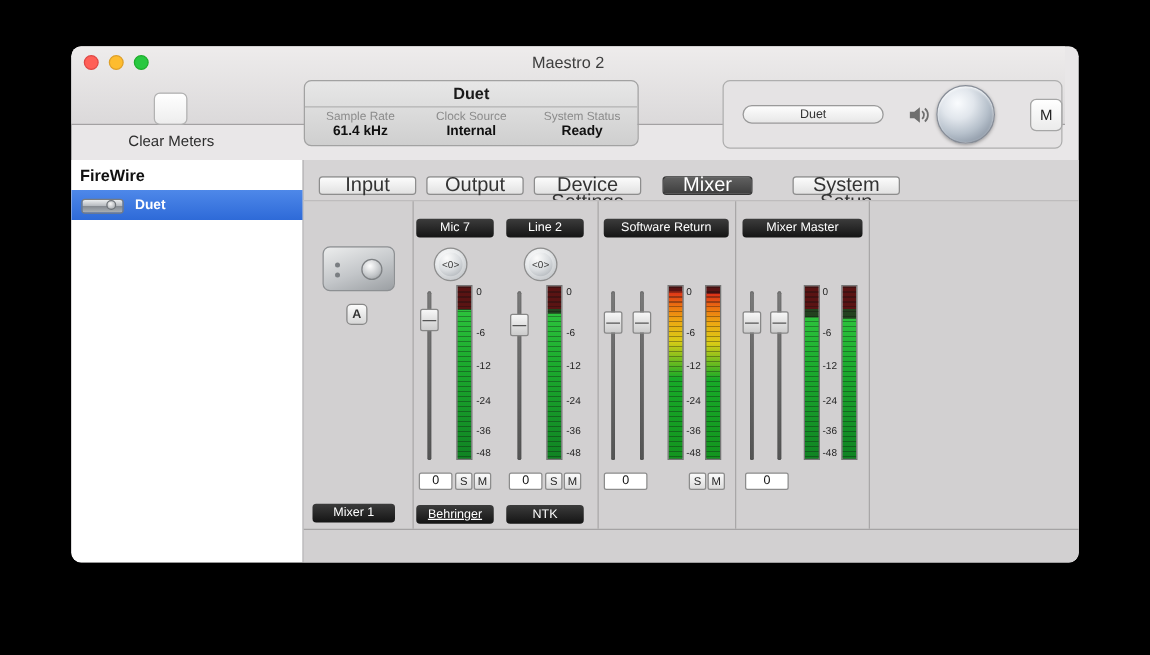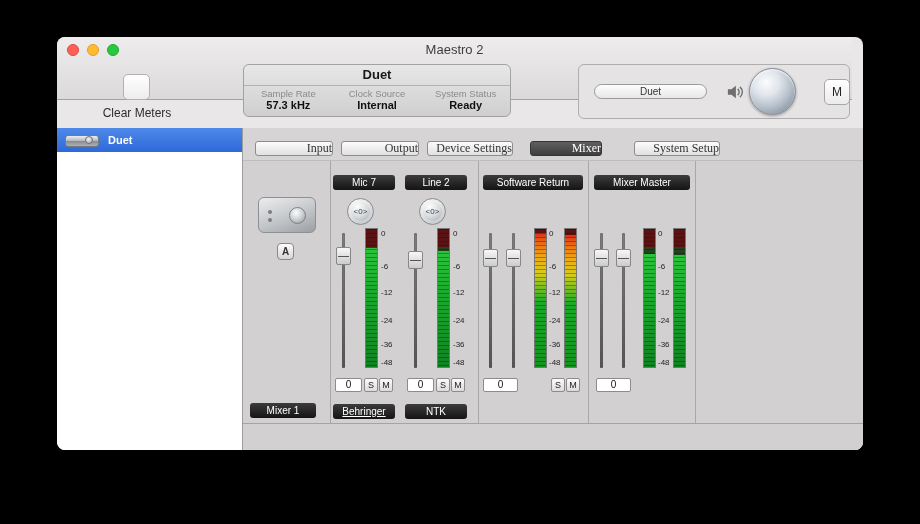--- a/index.html
+++ b/index.html
@@ -62,23 +62,23 @@
   .sidebar-item.selected .sidebar-item-label { color:#fff; }
   .sidebar-item-label { font-size:11px; font-weight:bold; color:#222; }
   .duet-icon { position:relative; width:34px; height:17px; flex:0 0 auto; }
   .di-body { position:absolute; left:0; right:0; top:3px; bottom:2px;
              background:linear-gradient(#eceeef,#b8bcc1 45%,#878c92 52%,#abb1b7);
              border:1px solid #767b81; border-radius:3px; }
   .di-knob { position:absolute; right:6px; top:4px; width:8px; height:8px; border-radius:50%;
              background:radial-gradient(circle at 40% 35%, #f7f7f7, #989ea4); border:1px solid #6f7479; }
 
   .content { flex:1; position:relative; background:#d6d4d5; }
-  .tab { position:absolute; top:13px; height:15px; font-size:12px; line-height:13px;
-         text-align:right; border:1px solid #8d8d8d; border-radius:3px;
-         background:linear-gradient(#fcfcfc,#e1e1e1); color:#333; cursor:pointer;font-family:Liberation Serif, serif; }
+  .tab { position:absolute; top:13px; height:15px; font-size:16px; line-height:13px;
+         text-align:center; border:1px solid #8d8d8d; border-radius:3px;
+         background:linear-gradient(#fcfcfc,#e1e1e1); color:#333; cursor:pointer; }
   .tab.active { background:linear-gradient(#606060,#3e3e3e); color:#fff; border-color:#353535; }
 
   .mixer-area { position:absolute; left:0; right:0; top:32px; bottom:0;
                 background:#d2d0d1; border-top:1px solid #bebcbd; }
   .strips { position:absolute; left:0; right:0; top:0; height:263px;
             border-bottom:1px solid #a5a3a4; }
   .vsep { position:absolute; top:0; bottom:0; width:1px; background:#a9a7a8; }
 
   .chan-header, .chan-name, .section-label {
       position:absolute; height:15px; background:linear-gradient(#3c3c3c,#141414);
@@ -143,21 +143,21 @@
     <div class="window-title">Maestro 2</div>
 
     <div class="clear-meters-btn"></div>
     <div class="clear-meters-label">Clear Meters</div>
 
     <div class="status-panel">
       <div class="status-title">Duet</div>
       <div class="status-fields">
         <div class="status-field">
           <div class="status-label">Sample Rate</div>
-          <div class="status-value">57.3 kHz</div>
+          <div class="status-value">61.4 kHz</div>
         </div>
         <div class="status-field">
           <div class="status-label">Clock Source</div>
           <div class="status-value">Internal</div>
         </div>
         <div class="status-field">
           <div class="status-label">System Status</div>
           <div class="status-value">Ready</div>
         </div>
       </div>
@@ -172,20 +172,21 @@
           <path d="M15.5 3.2 a7.5 7.5 0 0 1 0 11.6" stroke="#6f6f6f" fill="none" stroke-width="1.6"></path>
         </svg>
       </span>
       <div class="big-knob"></div>
       <div class="mute-btn">M</div>
     </div>
   </div>
 
   <div class="body">
     <div class="sidebar">
+      <div class="sidebar-header">FireWire</div>
       <div class="sidebar-item selected">
         <span class="duet-icon">
           <span class="di-body"></span>
             <span class="di-knob"></span>
         </span>
         <span class="sidebar-item-label">Duet</span>
       </div>
     </div>
 
     <div class="content">

